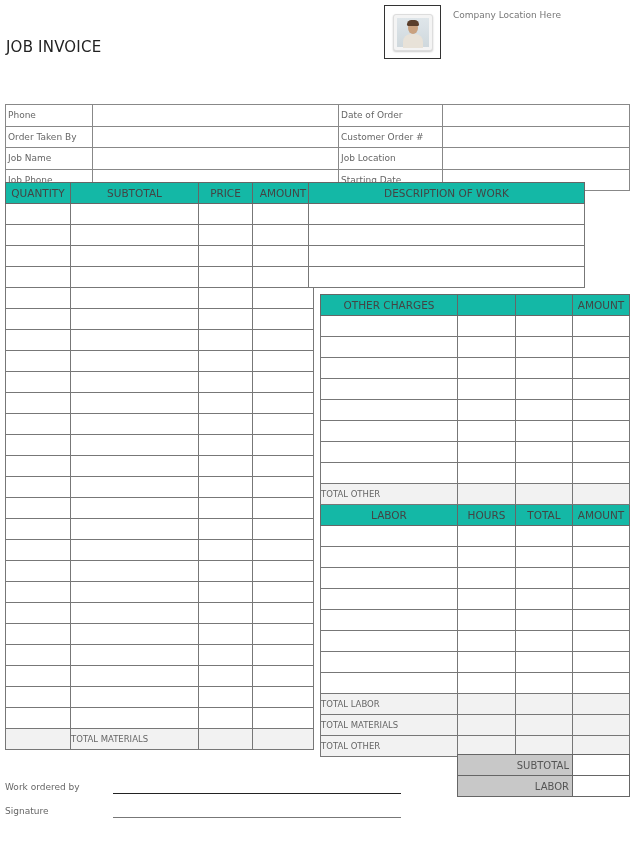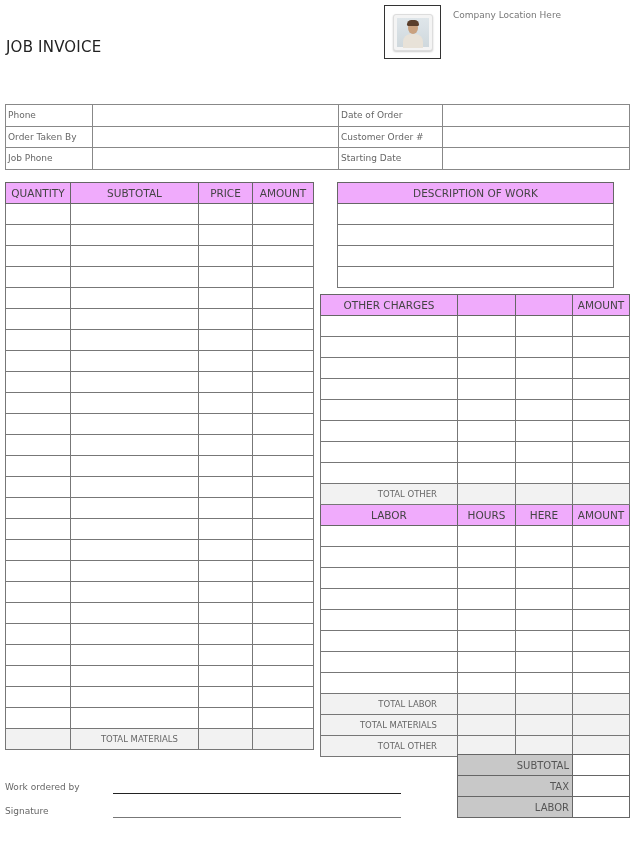--- a/index.html
+++ b/index.html
@@ -18,27 +18,27 @@
   .company { position: absolute; left: 453px; top: 7px; }
   .company .name { font-size: 11px; color: #666; letter-spacing: 0.3px; height: 17px; }
   .company .line { font-size: 9px; color: #777; height: 17px; line-height: 17px; }
 
   table { border-collapse: collapse; position: absolute; table-layout: fixed; }
   td, th { border: 1px solid #777; font-weight: normal; }
 
   .info { left: 5px; top: 96px; width: 624px; margin-top: 8px; }
   .info td { height: 21.5px; font-size: 9px; color: #666; padding-left: 2px; border-color: #888; }
 
-  .grid th { background: #f0abfc; color: #444; font-size: 10.5px; height: 21px; text-align: center; border-color: #666; }
+  .grid th { background: #14b8a6; color: #444; font-size: 10.5px; height: 21px; text-align: center; border-color: #666; }
   .grid td { height: 21px; background: #fff; border-color: #777; }
   .grid tr.total td { background: #f2f2f2; font-size: 8.5px; color: #666; }
-  .grid td.rlabel { text-align: right; padding-right: 20px; }
+  .grid td.rlabel { padding-right: 20px; }
 
   .materials { left: 5px; top: 182px; width: 308px; }
-  .desc { left: 337px; top: 182px; width: 277px; }
+  .desc { left: 308px; top: 182px; width: 277px; }
   .other { left: 320px; top: 294px; width: 309px; }
 
   .sig { position: absolute; left: 5px; font-size: 9px; color: #666; }
   .sig-line { position: absolute; left: 113px; width: 288px; height: 0; border-top: 1px solid #333; }
 
   .summary { left: 457px; top: 754px; width: 172px; }
   .summary td { height: 21px; border-color: #666; font-size: 10px; color: #555; padding-left: 32px; }
   .summary td.lab { background: #c8c8c8; text-align: right; padding-right: 3px; }
   .summary td.val { background: #fff; }
 </style>
@@ -72,20 +72,26 @@
       <tr>
         <td>Phone</td>
         <td></td>
         <td>Date of Order</td>
         <td></td>
       </tr>
       <tr>
         <td>Order Taken By</td>
         <td></td>
         <td>Customer Order #</td>
+        <td></td>
+      </tr>
+      <tr>
+        <td>Job Name</td>
+        <td></td>
+        <td>Job Location</td>
         <td></td>
       </tr>
       <tr>
         <td>Job Phone</td>
         <td></td>
         <td>Starting Date</td>
         <td></td>
       </tr>
     </tbody>
 </table>
@@ -353,21 +359,21 @@
       </tr>
       <tr class="total">
         <td class="rlabel">TOTAL OTHER</td>
         <td></td>
         <td></td>
         <td></td>
       </tr>
       <tr>
         <th>LABOR</th>
         <th>HOURS</th>
-        <th>HERE</th>
+        <th>TOTAL</th>
         <th>AMOUNT</th>
       </tr>
       <tr>
         <td></td>
         <td></td>
         <td></td>
         <td></td>
       </tr>
       <tr>
         <td></td>
@@ -441,21 +447,17 @@
   <colgroup>
       <col style="width:115px">
       <col style="width:57px">
     </colgroup>
   <tbody id="sum-body">
       <tr>
         <td class="lab">SUBTOTAL</td>
         <td class="val"></td>
       </tr>
       <tr>
-        <td class="lab">TAX</td>
-        <td class="val"></td>
-      </tr>
-      <tr>
         <td class="lab">LABOR</td>
         <td class="val"></td>
       </tr>
     </tbody>
 </table>
 
 </body></html>

